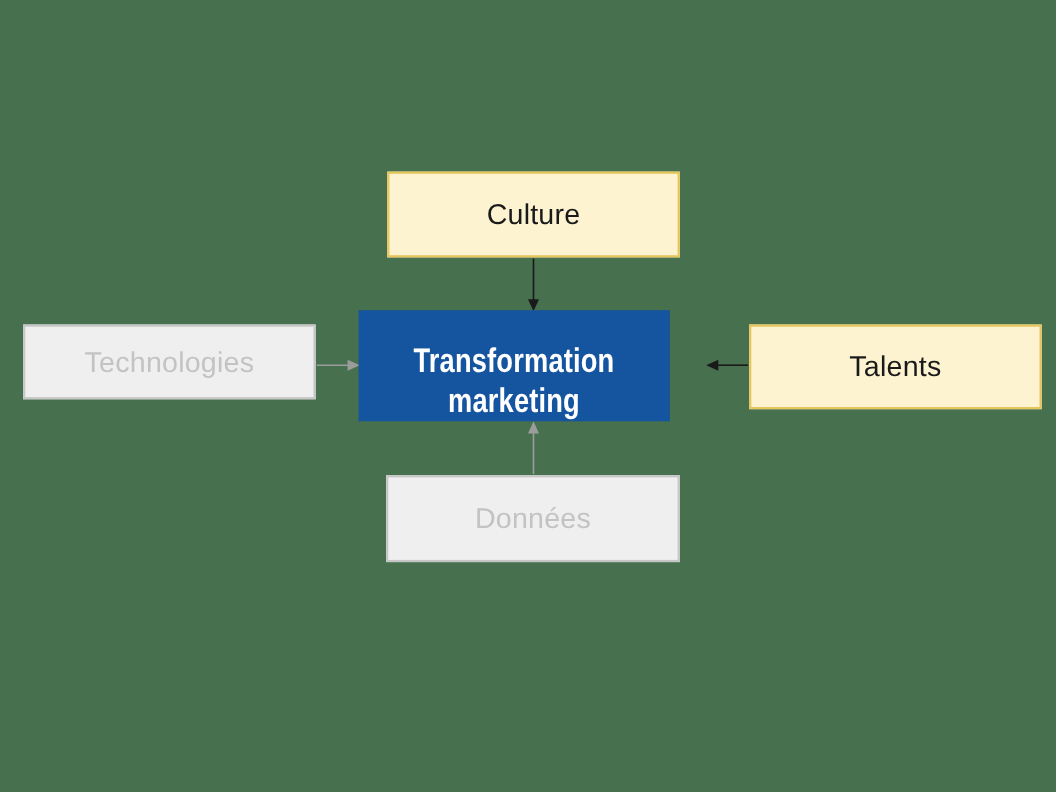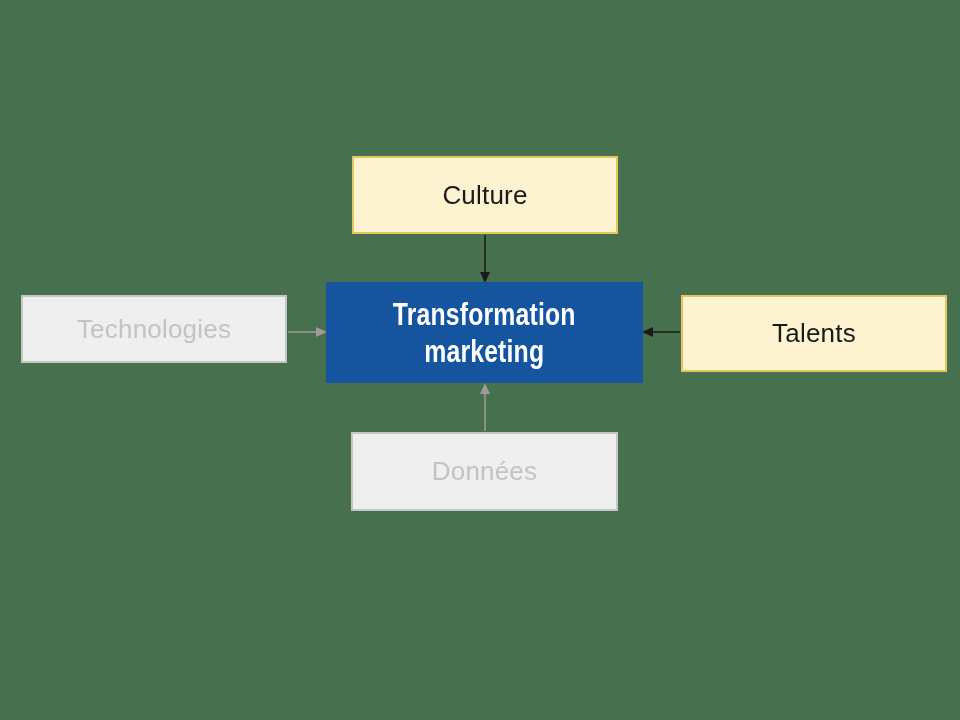--- a/index.html
+++ b/index.html
@@ -49,21 +49,21 @@
   }
   .node.center-node {
     background: var(--center-fill);
     color: var(--center-text);
     border: none;
   }
   .pos-culture      { left: 352px; top: 156px; width: 266px; height: 78px;  }
   .pos-technologies { left: 21px;  top: 295px; width: 266px; height: 68px;  }
   .pos-talents      { left: 681px; top: 295px; width: 266px; height: 77px;  }
   .pos-donnees      { left: 351px; top: 432px; width: 267px; height: 79px;  }
-  .pos-center       { left: 326px; top: 282px; width: 317px; height: 101px; }
+  .pos-center       { left: 326px; top: 282px; width: 283px; height: 101px; align-items: flex-end; }
   .center-label {
     transform: scaleX(0.8);
     transform-origin: 50% 50%;
     font-weight: bold;
     font-size: 31px;
     line-height: 37px;
   }
   .center-label span { display: block; }
 </style>
 </head>

